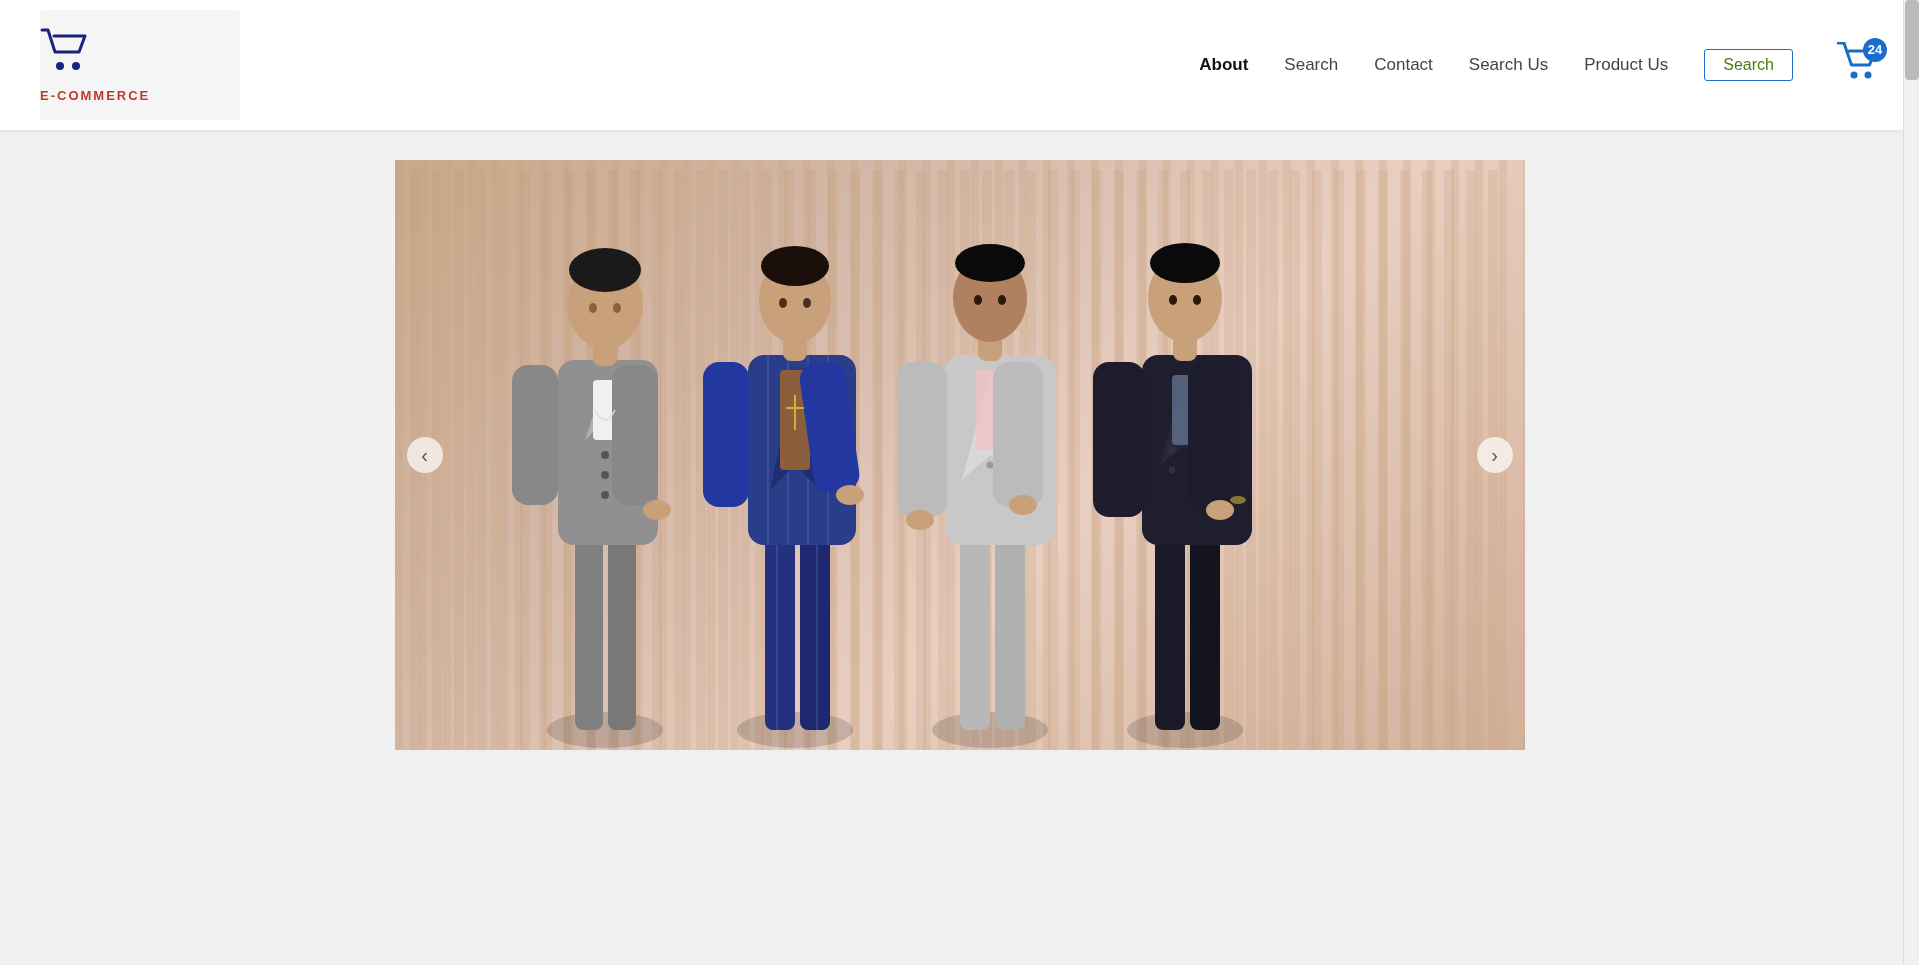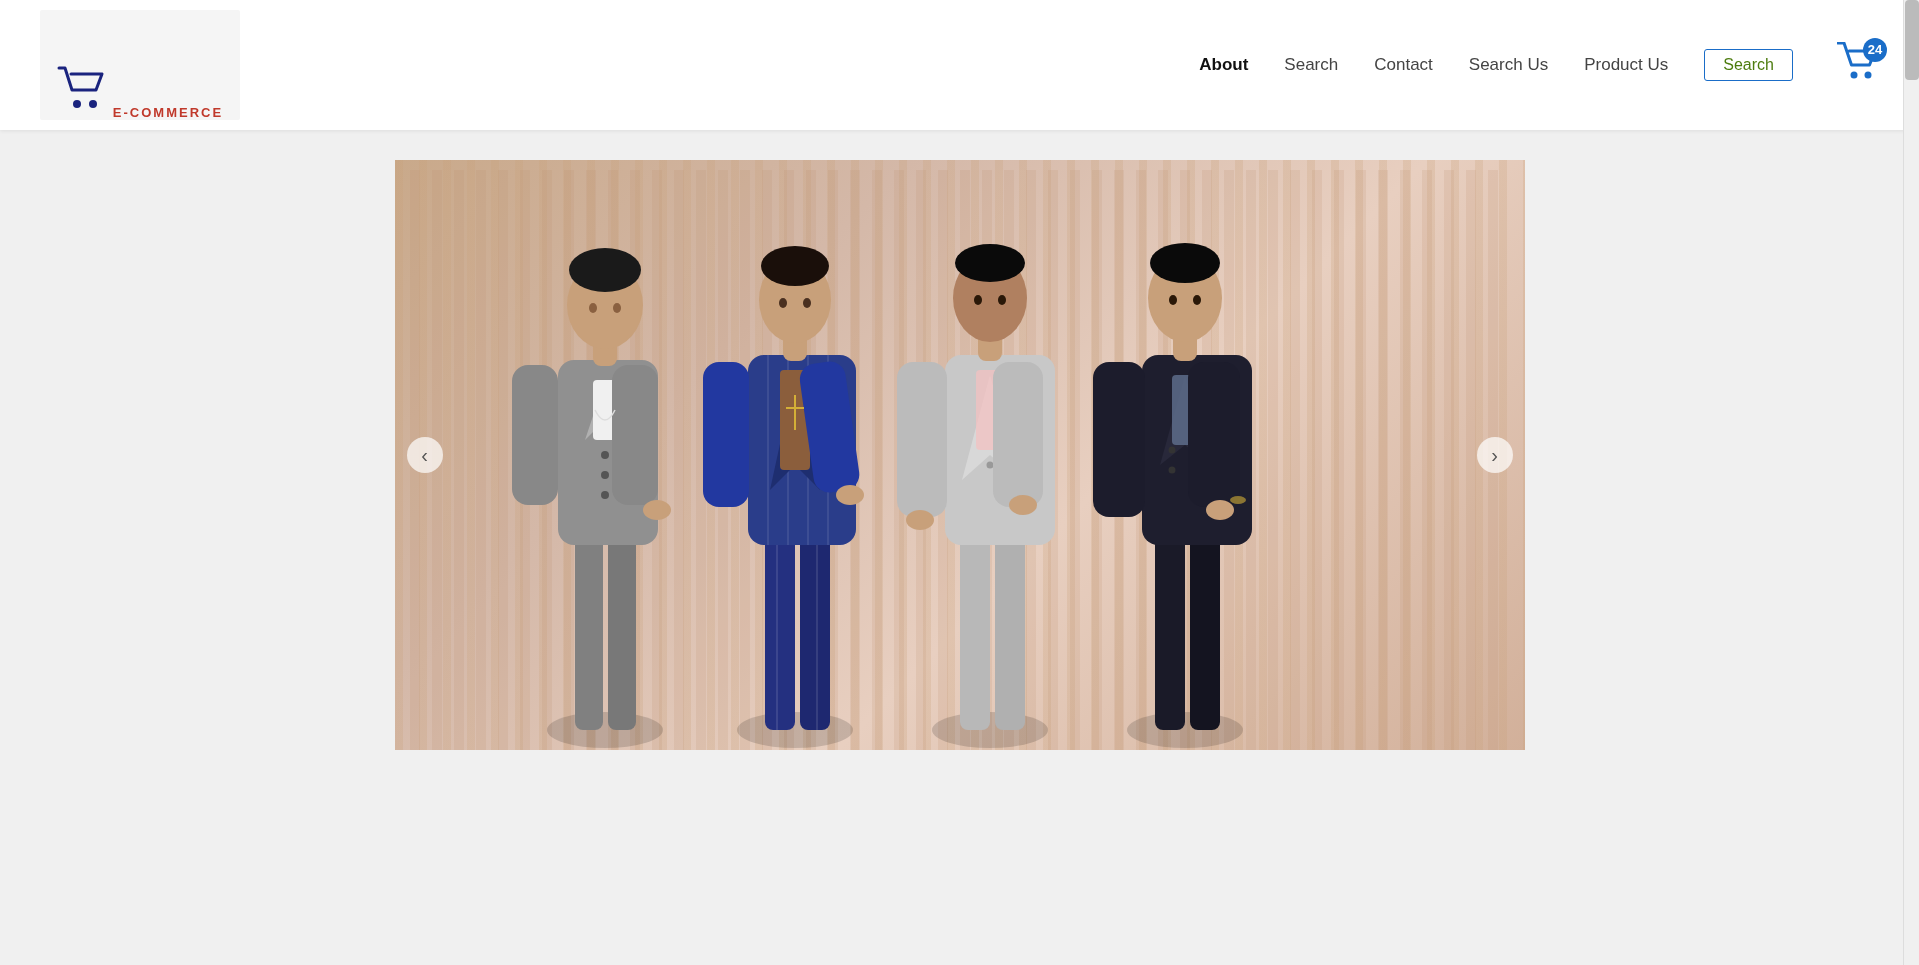--- a/index.html
+++ b/index.html
@@ -12,22 +12,22 @@
       display: flex;
       align-items: center;
       padding: 0 40px;
       box-shadow: 0 1px 4px rgba(0,0,0,0.08);
     }
     .logo-box {
       width: 200px;
       height: 110px;
       background: #f5f5f5;
       display: flex;
-      flex-direction: row;
-      align-items: flex-end;
+      flex-direction: column;
+      align-items: flex-start;
       justify-content: center;
       gap: 6px;
       border-radius: 2px;
     }
     .logo-icon {
       color: #1a237e;
       font-size: 42px;
     }
     .logo-text {
       color: #c0392b;

